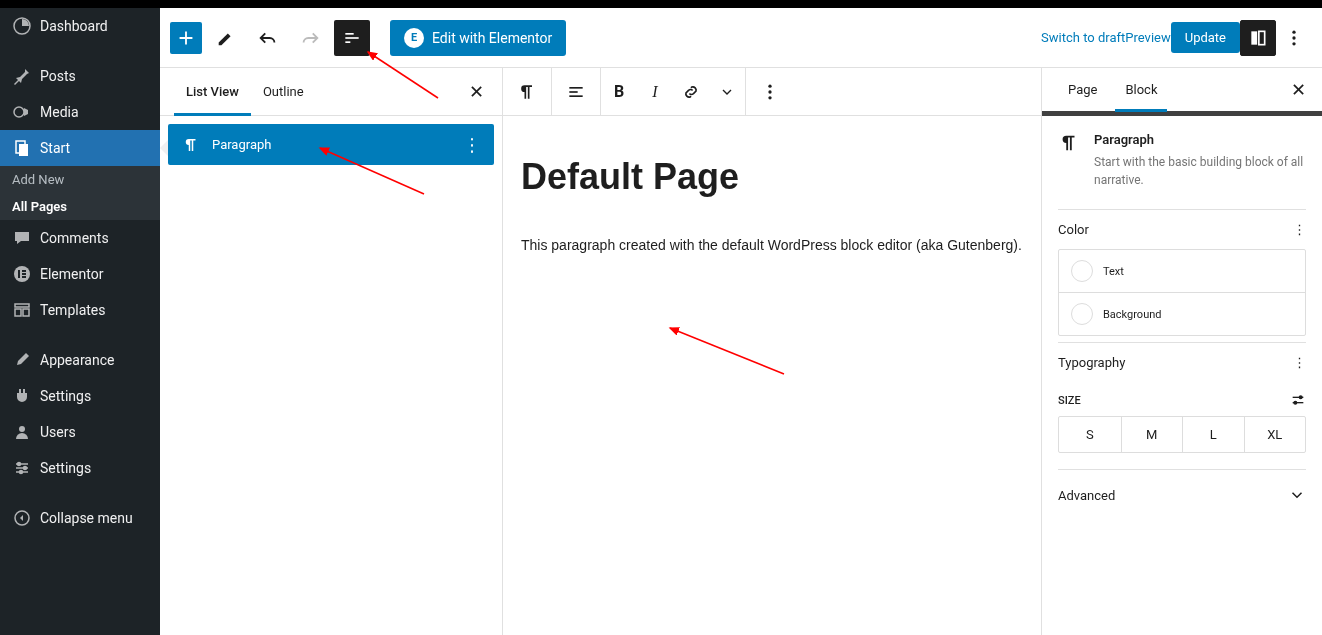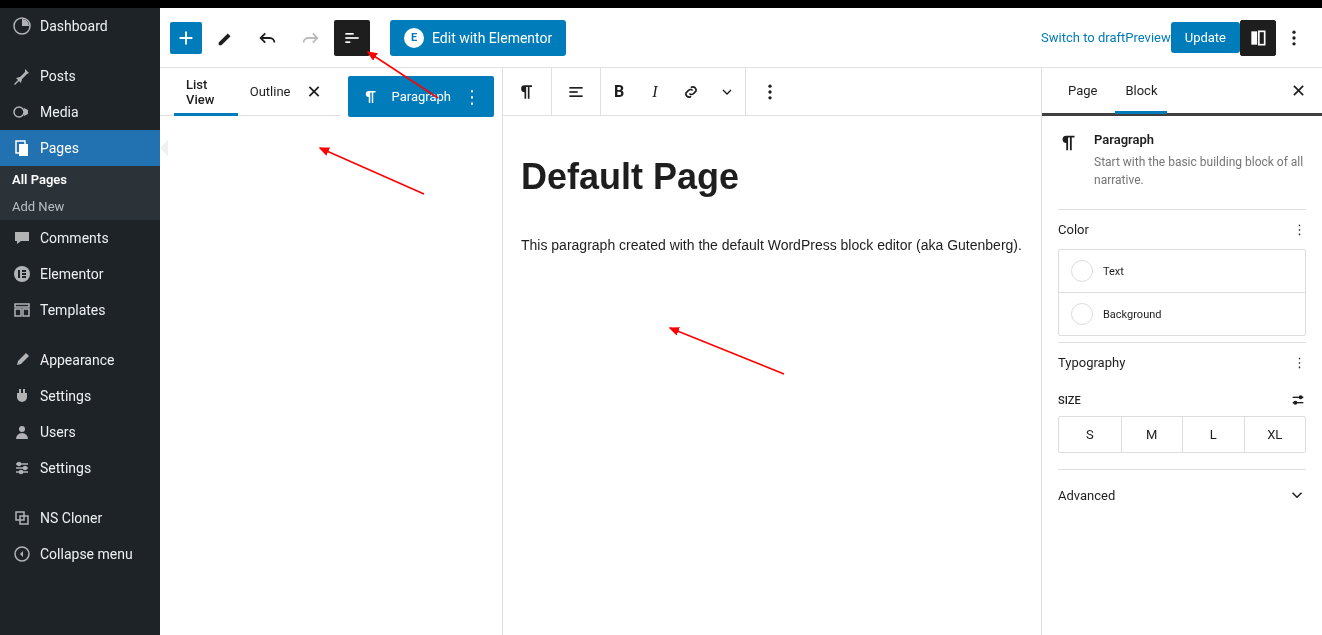--- a/index.html
+++ b/index.html
@@ -35,21 +35,21 @@
 .icon-btn.disabled { color: #bbb; cursor: default; }
 .elementor-btn { background: #007cba; color: #fff; padding: 8px 14px; border-radius: 3px; display: flex; align-items: center; gap: 8px; cursor: pointer; font-size: 14px; margin-left: 14px; }
 .elementor-badge { width: 20px; height: 20px; background: #fff; color: #007cba; border-radius: 50%; display: flex; align-items: center; justify-content: center; font-size: 11px; font-weight: bold; }
 .link-btn { color: #007cba; cursor: pointer; font-size: 13px; }
 .update-btn { background: #007cba; color: #fff; padding: 8px 14px; border-radius: 3px; cursor: pointer; font-size: 13px; }
 
 
 .main-row { flex: 1; display: flex; overflow: hidden; }
 
 
-.list-panel { width: 343px; border-right: 1px solid #e0e0e0; display: flex; }
+.list-panel { width: 343px; border-right: 1px solid #e0e0e0; display: flex; flex-direction: column; }
 .list-tabs { display: flex; align-items: center; border-bottom: 1px solid #e0e0e0; height: 48px; padding: 0 14px; position: relative; }
 .list-tab { padding: 0 12px; height: 100%; display: flex; align-items: center; font-size: 13px; cursor: pointer; color: #1e1e1e; position: relative; }
 .list-tab.active { font-weight: 500; }
 .list-tab.active::after { content: ""; position: absolute; bottom: -1px; left: 0; right: 0; height: 3px; background: #007cba; }
 .list-close { margin-left: auto; cursor: pointer; font-size: 18px; color: #1e1e1e; padding: 4px; }
 .list-body { padding: 8px; }
 .block-row { background: #007cba; color: #fff; display: flex; align-items: center; padding: 10px 14px; border-radius: 2px; gap: 12px; position: relative; }
 .block-row .dots { margin-left: auto; font-size: 18px; letter-spacing: -1px; }
 
 
@@ -57,21 +57,21 @@
 .block-toolbar { height: 48px; border-bottom: 1px solid #e0e0e0; display: flex; align-items: center; }
 .bt-group { display: flex; height: 100%; border-right: 1px solid #e0e0e0; }
 .bt-btn { width: 48px; display: flex; align-items: center; justify-content: center; cursor: pointer; color: #1e1e1e; }
 .bt-btn.narrow { width: 36px; }
 .canvas { flex: 1; padding: 40px 18px; overflow: auto; }
 .page-title { font-size: 36px; font-weight: 900; margin-bottom: 36px; font-family: Arial, sans-serif; }
 .para { font-size: 14px; line-height: 1.7; max-width: 600px; font-family: Arial, sans-serif; }
 
 
 .settings { width: 281px; border-left: 1px solid #e0e0e0; display: flex; flex-direction: column; }
-.settings-tabs { display: flex; align-items: center; border-bottom: 3px solid #404040; height: 48px; padding: 0 16px; gap: 8px; }
+.settings-tabs { display: flex; align-items: center; border-bottom: 5px solid #404040; height: 48px; padding: 0 16px; gap: 8px; }
 .settings-tab { padding: 0 10px; height: 100%; display: flex; align-items: center; font-size: 13px; cursor: pointer; color: #1e1e1e; position: relative; }
 .settings-tab.active::after { content: ""; position: absolute; bottom: -1px; left: 0; right: 0; height: 3px; background: #007cba; }
 .settings-close { margin-left: auto; cursor: pointer; font-size: 18px; color: #1e1e1e; }
 .settings-body { padding: 16px; overflow: auto; }
 .block-info { display: flex; gap: 12px; margin-bottom: 20px; }
 .block-info-icon { width: 24px; flex-shrink: 0; }
 .block-info-title { font-weight: 600; font-size: 13px; margin-bottom: 6px; }
 .block-info-desc { font-size: 12px; color: #757575; line-height: 1.5; }
 .section-head { display: flex; align-items: center; justify-content: space-between; padding: 12px 0; font-size: 13px; }
 .section-head.border-top { border-top: 1px solid #e0e0e0; }
@@ -124,25 +124,25 @@
         </span>
       <span>Media</span>
     </div>
     <div class="admin-item active">
       <span class="admin-icon">
           <svg width="20" height="20" viewBox="0 0 20 20" fill="currentColor">
             <rect x="4" y="3" width="9" height="12" fill="none" stroke="currentColor" stroke-width="1.5"></rect>
             <rect x="7" y="6" width="9" height="12" fill="currentColor"></rect>
           </svg>
         </span>
-      <span>Pages</span>
+      <span>Start</span>
     </div>
     <div class="admin-sub">
+      <div class="admin-sub-item">Add New</div>
       <div class="admin-sub-item current">All Pages</div>
-      <div class="admin-sub-item">Add New</div>
     </div>
     <div class="admin-item">
       <span class="admin-icon">
           <svg width="20" height="20" viewBox="0 0 20 20" fill="currentColor">
             <path d="M3 4h14v9H9l-4 3v-3H3z"></path>
           </svg>
         </span>
       <span>Comments</span>
     </div>
     <div class="admin-item">
@@ -200,29 +200,20 @@
             <line x1="4" y1="10" x2="16" y2="10"></line>
             <line x1="4" y1="14" x2="16" y2="14"></line>
             <circle cx="7" cy="6" r="1.5" fill="currentColor"></circle>
             <circle cx="13" cy="10" r="1.5" fill="currentColor"></circle>
             <circle cx="9" cy="14" r="1.5" fill="currentColor"></circle>
           </svg>
         </span>
       <span>Settings</span>
     </div>
     <div class="admin-gap"></div>
-    <div class="admin-item">
-      <span class="admin-icon">
-          <svg width="20" height="20" viewBox="0 0 20 20" fill="none" stroke="currentColor" stroke-width="1.5">
-            <rect x="4" y="4" width="8" height="8"></rect>
-            <rect x="8" y="8" width="8" height="8"></rect>
-          </svg>
-        </span>
-      <span>NS Cloner</span>
-    </div>
     <div class="admin-item">
       <span class="admin-icon">
           <svg width="20" height="20" viewBox="0 0 20 20" fill="currentColor">
             <circle cx="10" cy="10" r="7" fill="none" stroke="currentColor" stroke-width="1.5"></circle>
             <path d="M11 7l-3 3 3 3"></path>
           </svg>
         </span>
       <span>Collapse menu</span>
     </div>
   </div>

